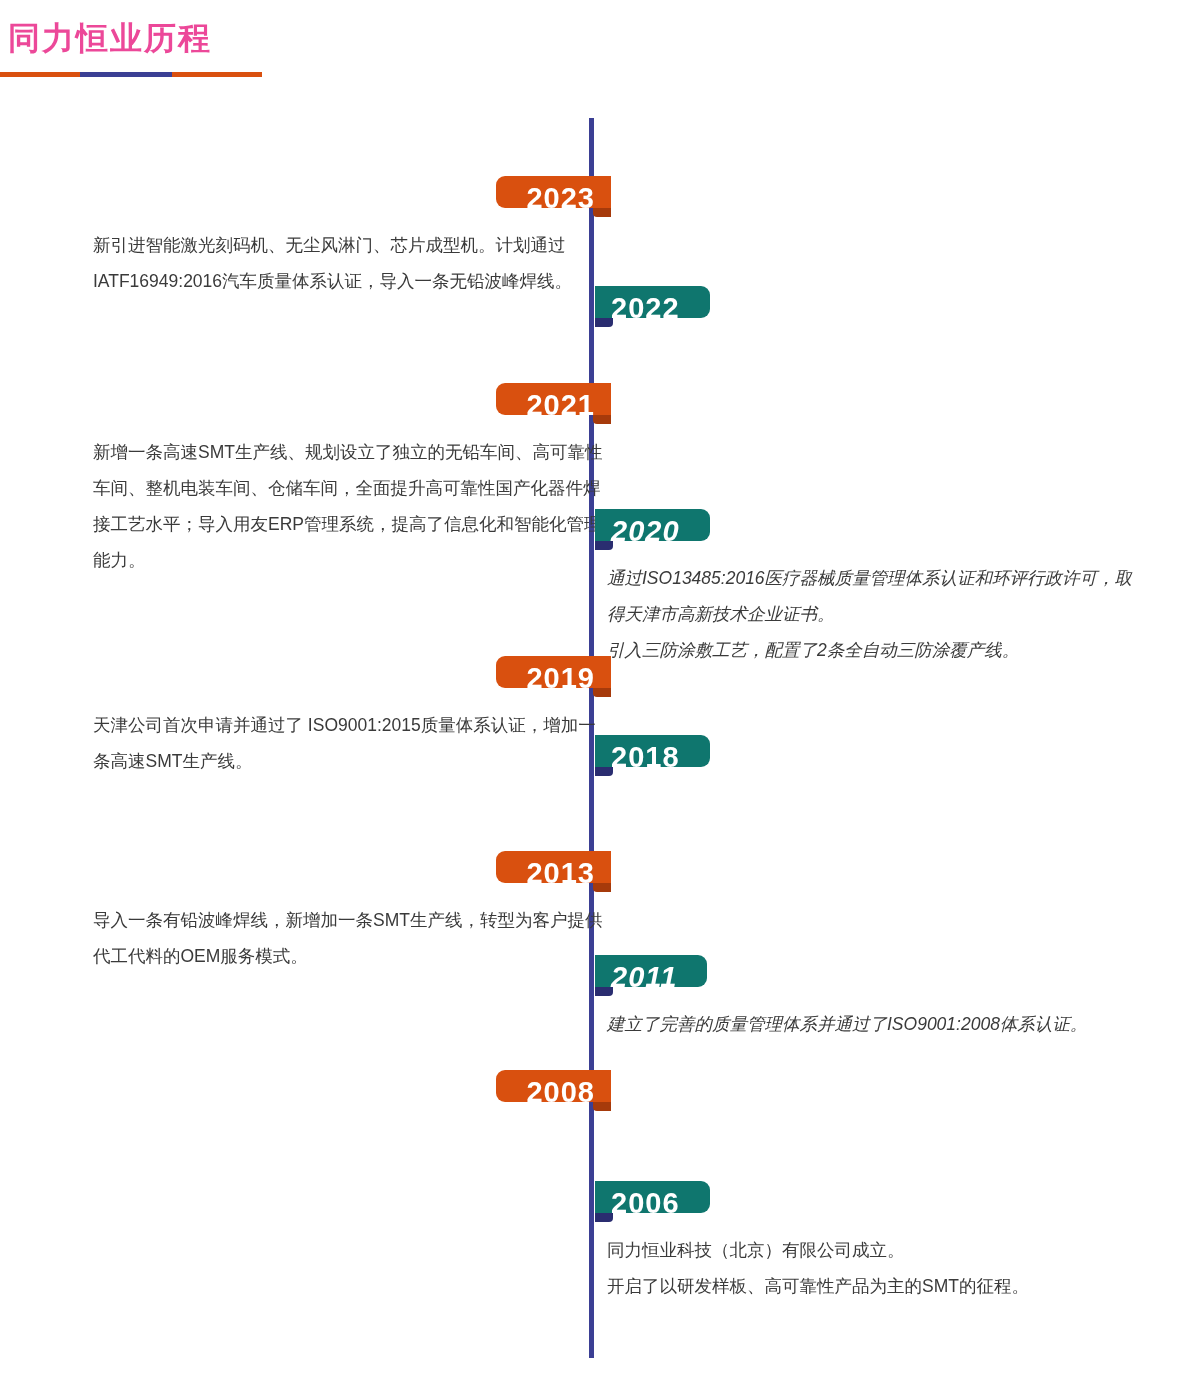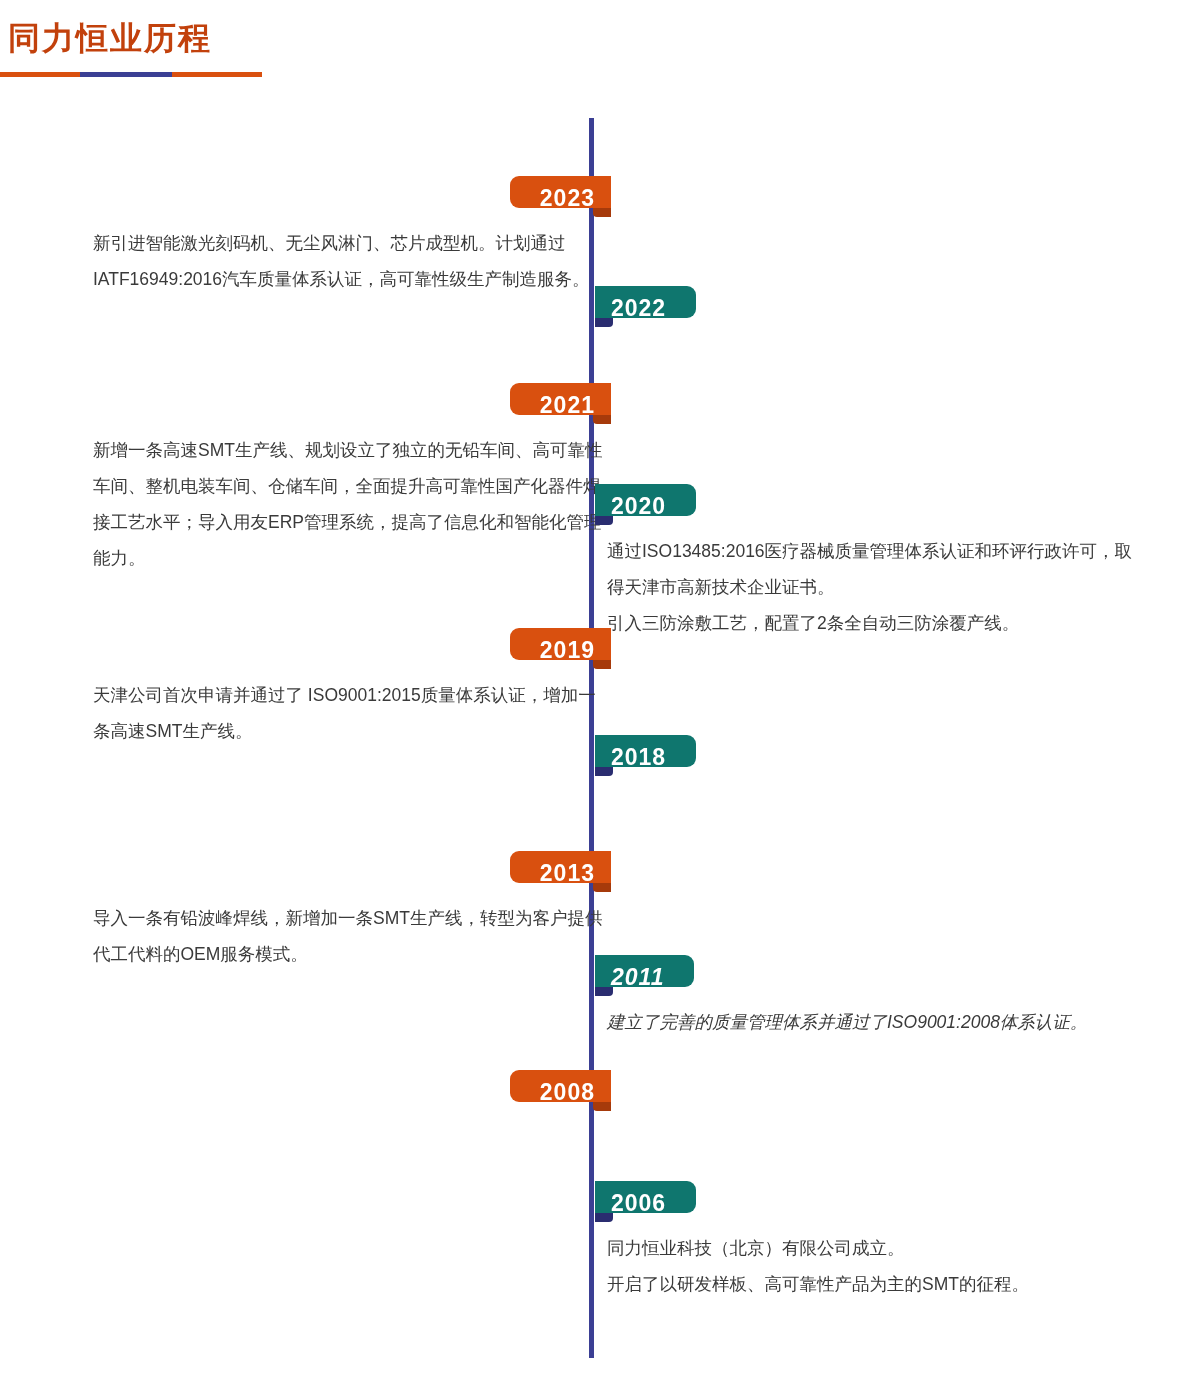--- a/index.html
+++ b/index.html
@@ -19,21 +19,21 @@
   
   #header {
     position: absolute;
     left: 0;
     top: 18px;
     width: 300px;
   }
   #page-title {
     font-size: 32px;
     font-weight: bold;
-    color: #c2410c;
+    color: #ec4899;
     letter-spacing: 2px;
     padding-left: 8px;
     line-height: 1.3;
   }
   #title-underline {
     margin-top: 12px;
     margin-left: 0;
     display: flex;
     height: 5px;
     width: 262px;
@@ -58,21 +58,21 @@
   
   .entry {
     position: absolute;
   }
   .entry.left  { right: 595px; text-align: right; }
   .entry.right { left: 607px; text-align: left; }
 
   .year-tab {
     display: inline-block;
     color: #ffffff;
-    font-size: 23px;
+    font-size: 29px;
     font-weight: bold;
     letter-spacing: 1px;
     line-height: 44px;
     height: 32px;
     position: relative;
   }
   .entry.left .year-tab {
     background: #d9500f;
     padding: 0 16px 0 30px;
     border-radius: 9px 0 0 9px;
@@ -113,22 +113,22 @@
     margin-top: 16px;
     white-space: pre-line;
   }
   .entry.left .entry-body  { width: 512px; text-align: left; margin-left: auto; }
   .entry.right .entry-body { width: 540px; }
 
   
   #entry-2023 { top: 176px; }
   #entry-2022 { top: 286px; }
   #entry-2021 { top: 383px; }
-  #entry-2020 { top: 484px; }
-  #entry-2019 { top: 628px; }
+  #entry-2020 { top: 509px; font-style: italic; }
+  #entry-2019 { top: 656px; }
   #entry-2018 { top: 735px; }
   #entry-2013 { top: 851px; }
   #entry-2011 { top: 955px; font-style: italic; }
   #entry-2008 { top: 1070px; }
   #entry-2006 { top: 1181px; }
 </style>
 </head>
 <body>
 
 <div id="header">
@@ -137,21 +137,21 @@
     <div class="rule-seg rule-a"></div>
     <div class="rule-seg rule-b"></div>
     <div class="rule-seg rule-c"></div>
   </div>
 </div>
 
 <div id="timeline-axis"></div>
 
 <div class="entry left" id="entry-2023">
   <div class="year-tab">2023</div>
-  <div class="entry-body">新引进智能激光刻码机、无尘风淋门、芯片成型机。计划通过IATF16949:2016汽车质量体系认证，高可靠性级生产制造服务。</div>
+  <div class="entry-body">新引进智能激光刻码机、无尘风淋门、芯片成型机。计划通过IATF16949:2016汽车质量体系认证，导入一条无铅波峰焊线。</div>
 </div>
 
 <div class="entry right" id="entry-2022">
   <div class="year-tab">2022</div>
 </div>
 
 <div class="entry left" id="entry-2021">
   <div class="year-tab">2021</div>
   <div class="entry-body">新增一条高速SMT生产线、规划设立了独立的无铅车间、高可靠性车间、整机电装车间、仓储车间，全面提升高可靠性国产化器件焊接工艺水平；导入用友ERP管理系统，提高了信息化和智能化管理能力。</div>
 </div>

